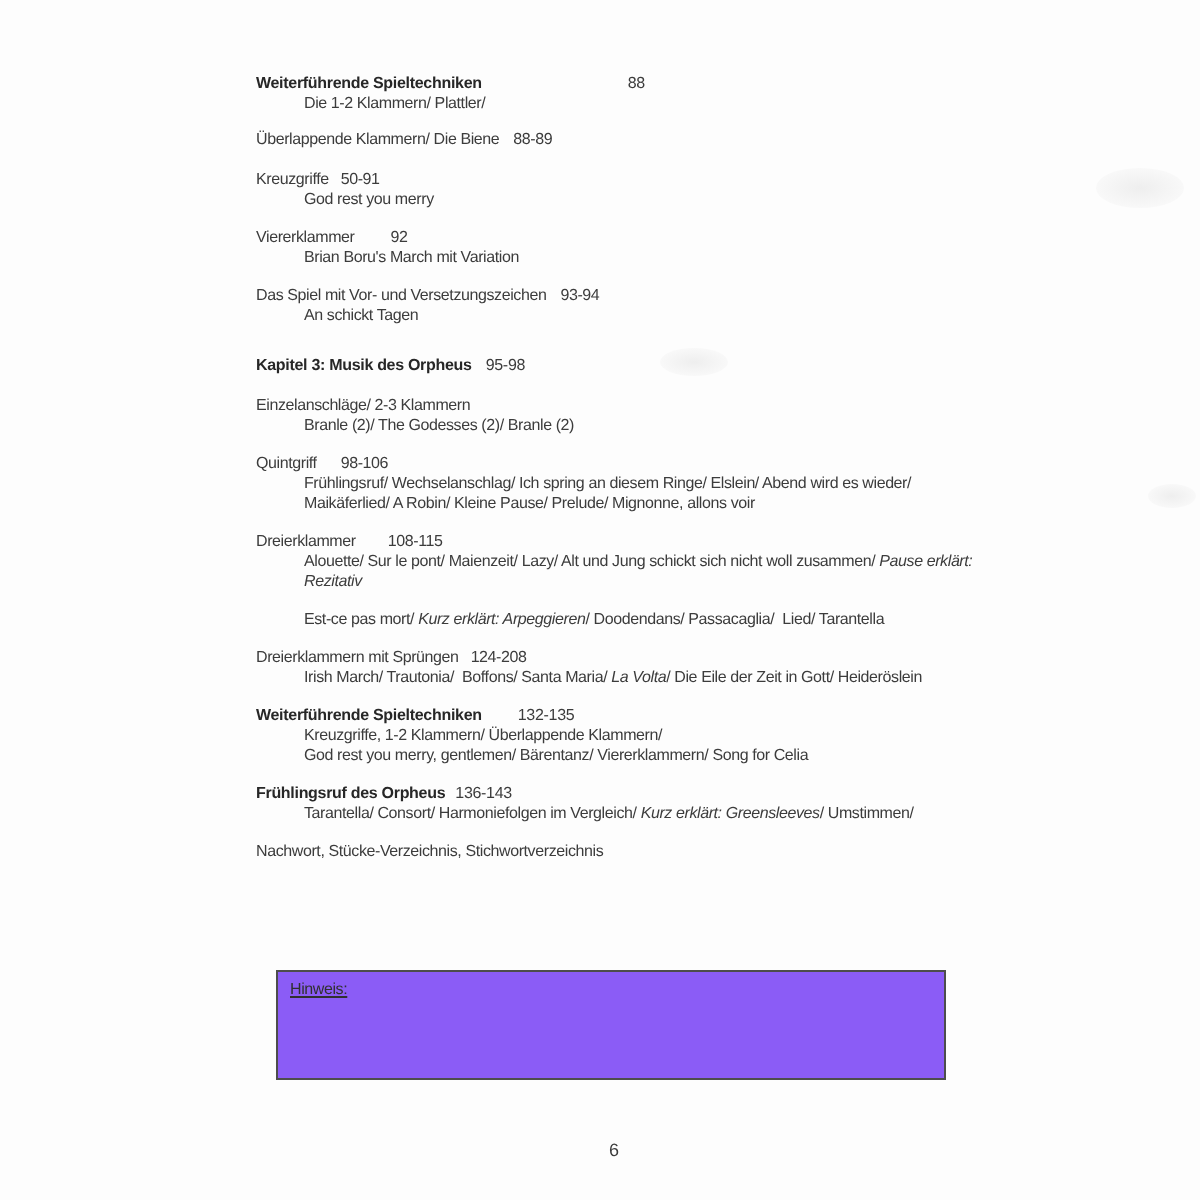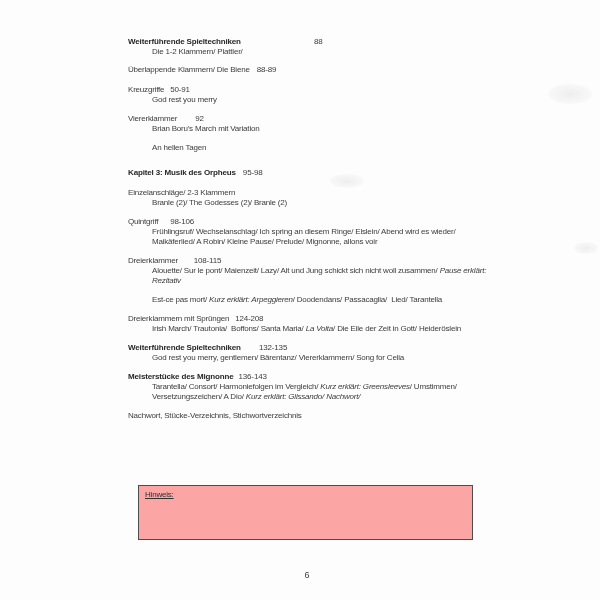--- a/index.html
+++ b/index.html
@@ -44,21 +44,21 @@
   .toc-line .pages { font-weight: normal; color: #3c3c3c; }
   .note-box {
     position: absolute;
     left: 138px;
     top: 485px;
     width: 335px;
     height: 55px;
     border: 1px solid #4d4d4d;
     box-sizing: border-box;
     padding: 4px 6px;
-    background: #fca5a5;
+    background: #8b5cf6;
   }
   .note-label {
     font-size: 8px;
     line-height: 10px;
     color: #303030;
     text-decoration: underline;
     margin-bottom: 12px;
     letter-spacing: -0.2px;
   }
   .note-text {
@@ -92,46 +92,47 @@
       <div class="toc-line sub"><span>Die 1-2 Klammern/ Plattler/</span></div>
       <div class="toc-blank" style="height: 8px;"></div>
       <div class="toc-line main"><span>Überlappende Klammern/ Die Biene</span><span class="pages" style="margin-left: 7px;">88-89</span></div>
       <div class="toc-blank" style="height: 10px;"></div>
       <div class="toc-line main"><span>Kreuzgriffe</span><span class="pages" style="margin-left: 6px;">50-91</span></div>
       <div class="toc-line sub"><span>God rest you merry</span></div>
       <div class="toc-blank" style="height: 9px;"></div>
       <div class="toc-line main"><span>Viererklammer</span><span class="pages" style="margin-left: 18px;">92</span></div>
       <div class="toc-line sub"><span>Brian Boru's March mit Variation</span></div>
       <div class="toc-blank" style="height: 9px;"></div>
-      <div class="toc-line sub"><span>An hellen Tagen</span></div>
+      <div class="toc-line main"><span>Das Spiel mit Vor- und Versetzungszeichen</span><span class="pages" style="margin-left: 7px;">93-94</span></div>
+      <div class="toc-line sub"><span>An schickt Tagen</span></div>
       <div class="toc-blank" style="height: 15px;"></div>
       <div class="toc-line main bold"><span>Kapitel 3: Musik des Orpheus</span><span class="pages" style="margin-left: 7px;">95-98</span></div>
       <div class="toc-blank" style="height: 10px;"></div>
       <div class="toc-line main"><span>Einzelanschläge/ 2-3 Klammern</span></div>
       <div class="toc-line sub"><span>Branle (2)/ The Godesses (2)/ Branle (2)</span></div>
       <div class="toc-blank" style="height: 9px;"></div>
       <div class="toc-line main"><span>Quintgriff</span><span class="pages" style="margin-left: 12px;">98-106</span></div>
       <div class="toc-line sub"><span>Frühlingsruf/ Wechselanschlag/ Ich spring an diesem Ringe/ Elslein/ Abend wird es wieder/</span></div>
       <div class="toc-line sub"><span>Maikäferlied/ A Robin/ Kleine Pause/ Prelude/ Mignonne, allons voir</span></div>
       <div class="toc-blank" style="height: 9px;"></div>
       <div class="toc-line main"><span>Dreierklammer</span><span class="pages" style="margin-left: 16px;">108-115</span></div>
       <div class="toc-line sub"><span>Alouette/ Sur le pont/ Maienzeit/ Lazy/ Alt und Jung schickt sich nicht woll zusammen/ </span><em>Pause erklärt:</em></div>
       <div class="toc-line sub"><em>Rezitativ</em></div>
       <div class="toc-blank" style="height: 9px;"></div>
       <div class="toc-line sub"><span>Est-ce pas mort/ </span><em>Kurz erklärt: Arpeggieren</em><span>/ Doodendans/ Passacaglia/  Lied/ Tarantella</span></div>
       <div class="toc-blank" style="height: 9px;"></div>
       <div class="toc-line main"><span>Dreierklammern mit Sprüngen</span><span class="pages" style="margin-left: 6px;">124-208</span></div>
       <div class="toc-line sub"><span>Irish March/ Trautonia/  Boffons/ Santa Maria/ </span><em>La Volta</em><span>/ Die Eile der Zeit in Gott/ Heideröslein</span></div>
       <div class="toc-blank" style="height: 9px;"></div>
       <div class="toc-line main bold"><span>Weiterführende Spieltechniken</span><span class="pages" style="margin-left: 18px;">132-135</span></div>
+      <div class="toc-line sub"><span>Kreuzgriffe, 1-2 Klammern/ Überlappende Klammern/</span></div>
       <div class="toc-line sub"><span>God rest you merry, gentlemen/ Bärentanz/ Viererklammern/ Song for Celia</span></div>
       <div class="toc-blank" style="height: 9px;"></div>
-      <div class="toc-line main bold"><span>Meisterstücke des Mignonne</span><span class="pages" style="margin-left: 5px;">136-143</span></div>
+      <div class="toc-line main bold"><span>Frühlingsruf des Orpheus</span><span class="pages" style="margin-left: 5px;">136-143</span></div>
       <div class="toc-line sub"><span>Tarantella/ Consort/ Harmoniefolgen im Vergleich/ </span><em>Kurz erklärt: Greensleeves</em><span>/ Umstimmen/</span></div>
-      <div class="toc-line sub"><span>Versetzungszeichen/ A Dio/ </span><em>Kurz erklärt: Glissando/ Nachwort/</em></div>
       <div class="toc-blank" style="height: 9px;"></div>
       <div class="toc-line main"><span>Nachwort, Stücke-Verzeichnis, Stichwortverzeichnis</span></div>
     </div>
 
   <div class="note-box">
     <div class="note-label">Hinweis:</div>
   </div>
 
   <div class="page-number">6</div>
 

